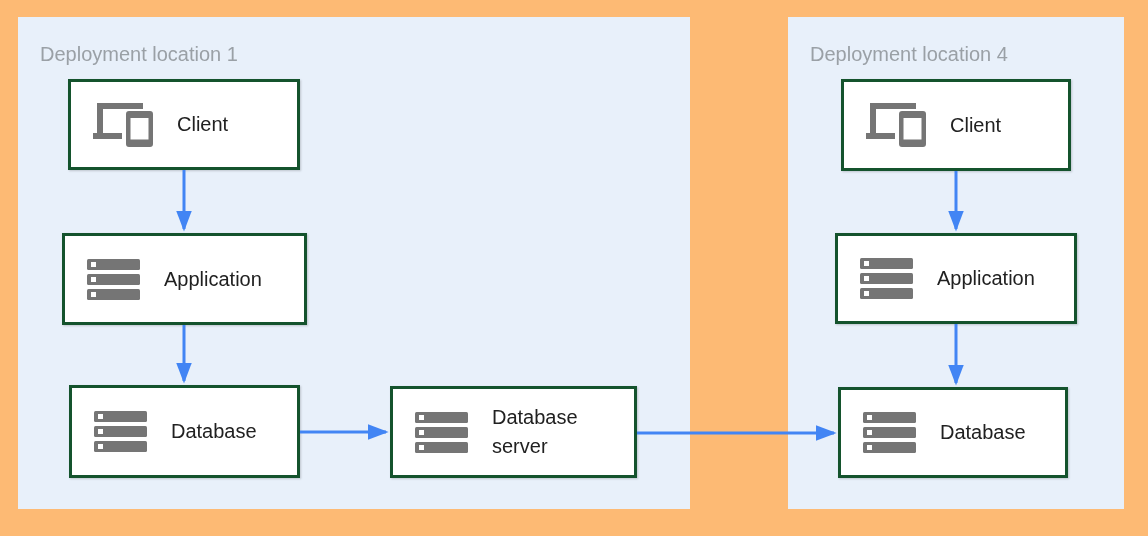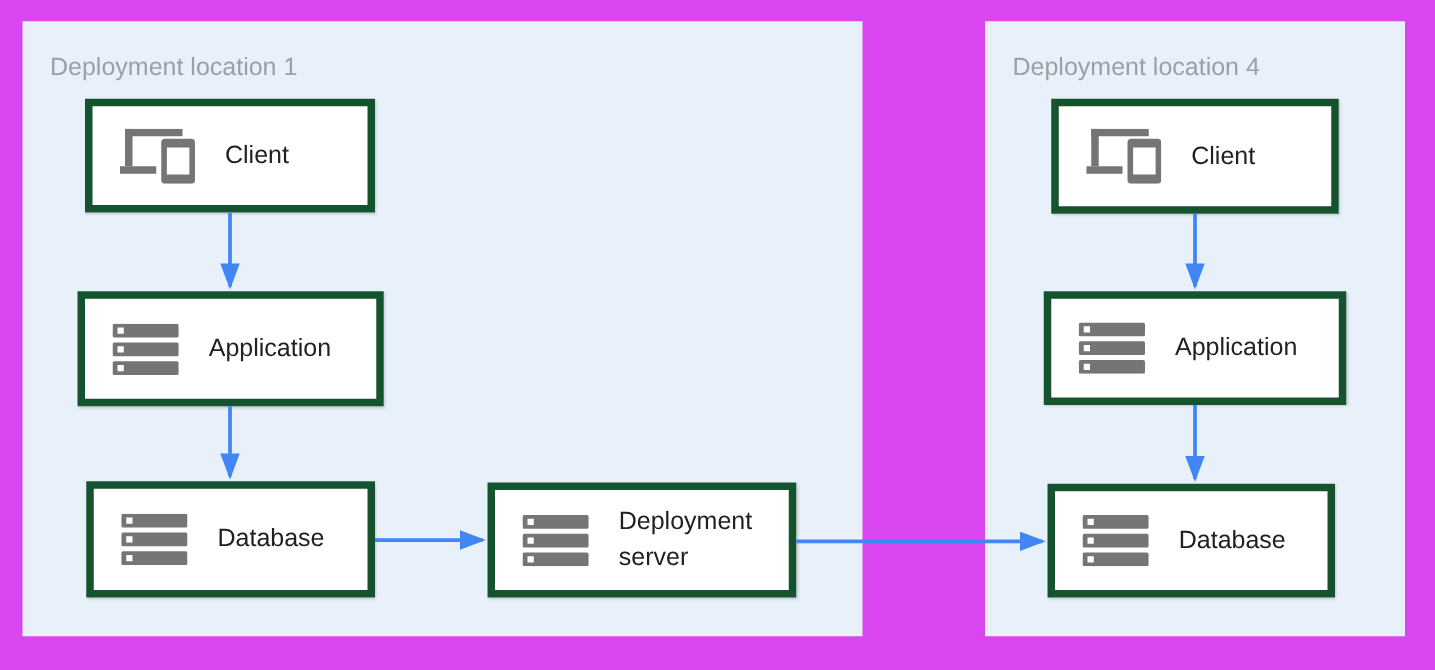--- a/index.html
+++ b/index.html
@@ -5,40 +5,40 @@
   html, body {
     margin: 0;
     padding: 0;
     background: #ffffff;
     font-family: "Liberation Sans", "DejaVu Sans", sans-serif;
   }
   .canvas {
     position: relative;
     width: 1148px;
     height: 536px;
-    background: #d946ef;
+    background: #fdba74;
     overflow: hidden;
   }
   .region {
     position: absolute;
     background: #e8f0fa;
   }
   .region-title {
     position: absolute;
     left: 22px;
     top: 26px;
     font-size: 20px;
     color: #9aa0a6;
     white-space: nowrap;
   }
   .node {
     position: absolute;
     box-sizing: border-box;
     background: #ffffff;
-    border: 6px solid #14532d;
+    border: 3px solid #14532d;
     box-shadow: 1px 1px 2px rgba(0,0,0,0.18);
     display: flex;
     align-items: center;
     padding-left: 22px;
     gap: 24px;
     z-index: 2;
   }
   .node-label {
     font-size: 20px;
     color: #212121;
@@ -146,21 +146,21 @@
         <rect x="0" y="0" width="53" height="11" rx="1.5"></rect>
         <rect x="0" y="15" width="53" height="11" rx="1.5"></rect>
         <rect x="0" y="30" width="53" height="11" rx="1.5"></rect>
       </g>
       <g fill="#ffffff">
         <rect x="4" y="3" width="5" height="5"></rect>
         <rect x="4" y="18" width="5" height="5"></rect>
         <rect x="4" y="33" width="5" height="5"></rect>
       </g>
     </svg>
-    <span class="node-label wrap">Deployment server</span>
+    <span class="node-label wrap">Database server</span>
   </div>
 
   <div class="node" id="node-client2">
     <svg class="icon" width="60" height="44" viewBox="0 0 60 44">
       <g fill="#757575">
         <rect x="4" y="0" width="46" height="6"></rect>
         <rect x="4" y="0" width="6" height="30"></rect>
         <rect x="0" y="30" width="29" height="6"></rect>
         <path fill-rule="evenodd" d="M36,8 h21 a3,3 0 0 1 3,3 v30 a3,3 0 0 1 -3,3 h-21 a3,3 0 0 1 -3,-3 v-30 a3,3 0 0 1 3,-3 z M37.5,15 h18 v21.5 h-18 z"></path>
       </g>

